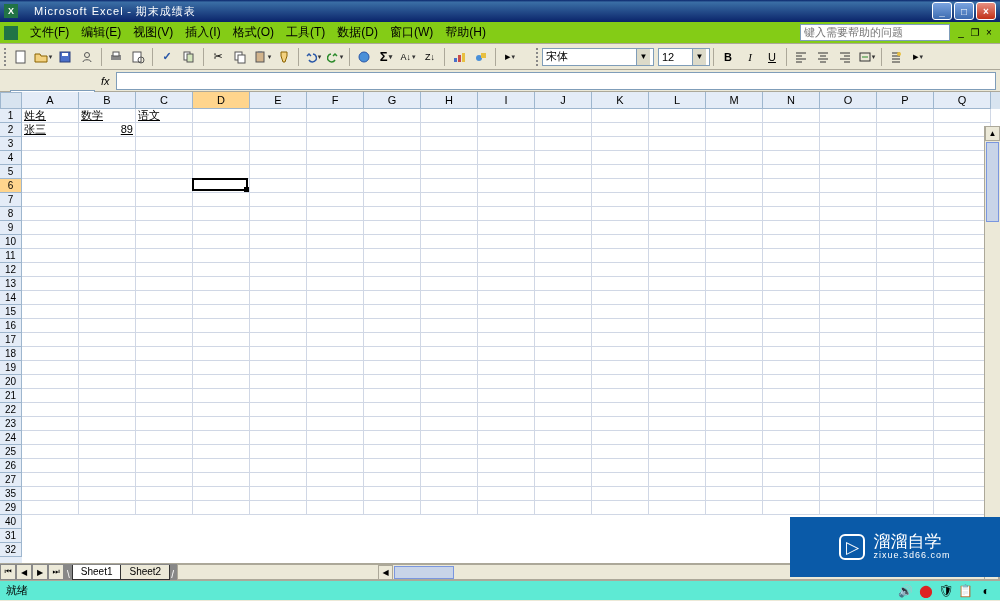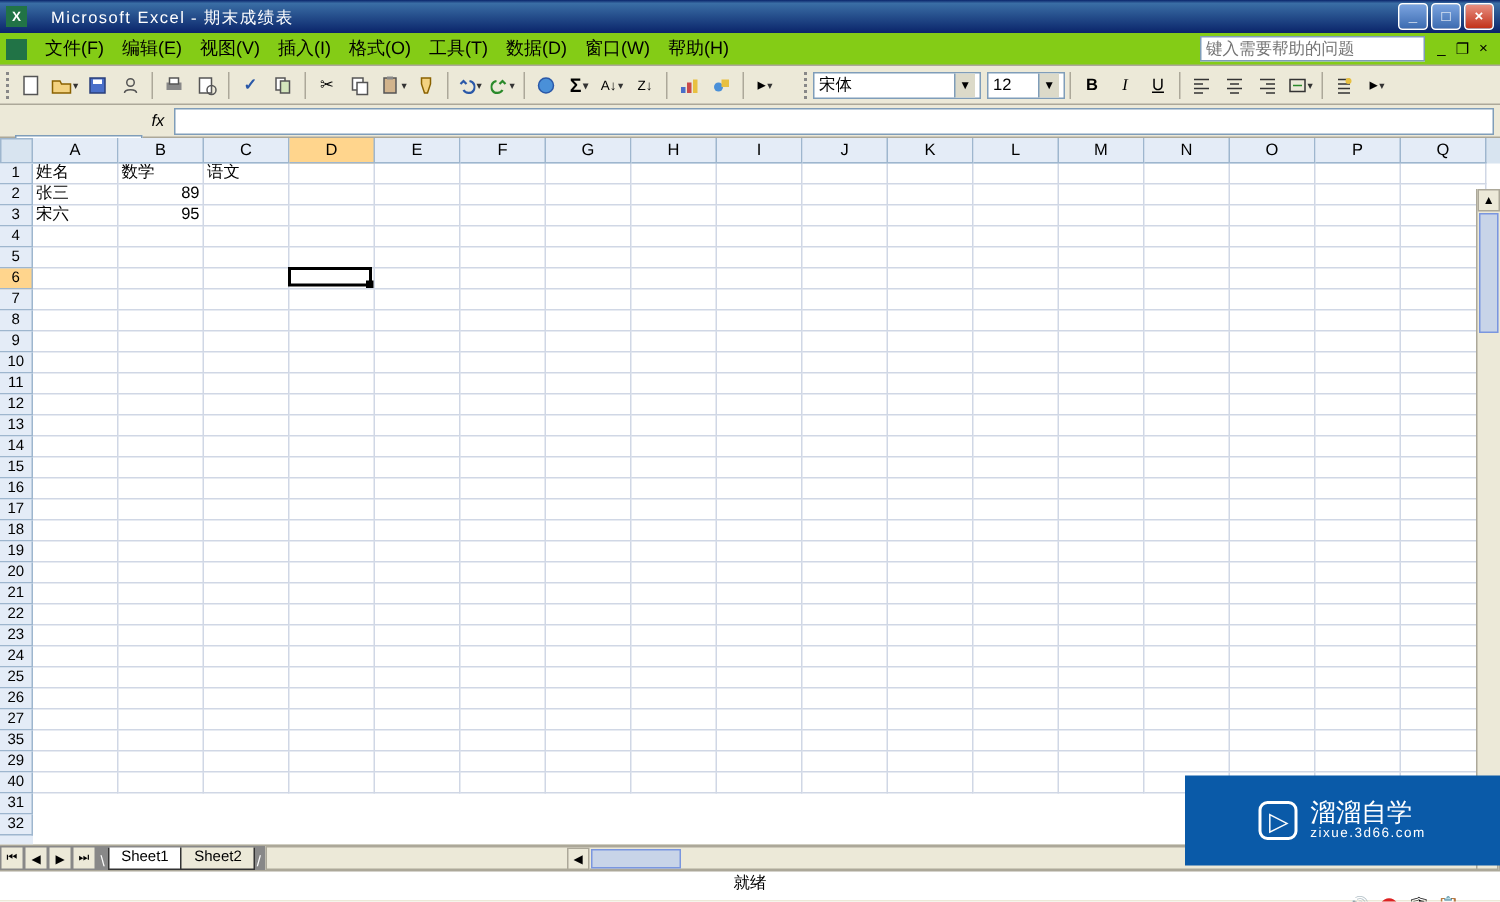--- a/index.html
+++ b/index.html
@@ -9,21 +9,21 @@
     .titlebar .app-icon { width: 14px; height: 14px; background: #217346; margin-right: 4px; display: inline-flex; align-items: center; justify-content: center; font-size: 9px; font-weight: bold; color: white; }
     .titlebar .title-text { flex: 1; font-family: "MS Sans Serif", Tahoma; letter-spacing: 1px; margin-left: 12px; }
     .win-btns { display: flex; gap: 2px; }
     .win-btn { width: 20px; height: 18px; border: 1px solid #fff; border-radius: 3px; display: flex; align-items: center; justify-content: center; font-size: 10px; font-weight: bold; cursor: pointer; }
     .win-min, .win-max { background: linear-gradient(#7ba4e0, #3c6bb0); color: white; }
     .win-close { background: linear-gradient(#e89082, #c13018); color: white; }
     
     .menubar { background: #84cc16; height: 22px; display: flex; align-items: center; padding: 0 4px; font-size: 12px; border-bottom: 1px solid #aca899; }
     .doc-icon { width: 14px; height: 14px; background: #217346; margin-right: 6px; }
     .menu-item { padding: 2px 6px; cursor: pointer; }
-    .help-box { margin-left: auto; border: 1px solid #7f9db9; background: white; width: 150px; height: 17px; font-size: 11px; padding: 0 3px; color: #999; }
+    .help-box { margin-left: auto; border: 1px solid #7f9db9; background: white; width: 150px; height: 17px; font-size: 11px; padding: 0 3px; color: #999; font-family: Liberation Mono, monospace; }
     .menu-close { display: flex; margin-left: 4px; }
     .menu-close span { width: 14px; height: 14px; font-size: 10px; display: flex; align-items: center; justify-content: center; cursor: pointer; border: 1px solid transparent; }
     
     .toolbar { background: #ece9d8; height: 26px; display: flex; align-items: center; padding: 0 4px; border-bottom: 1px solid #aca899; }
     .tgrip { width: 3px; height: 18px; border-left: 2px dotted #888; margin-right: 3px; }
     .tbtn { min-width: 20px; height: 20px; display: flex; align-items: center; justify-content: center; margin: 0 1px; cursor: pointer; font-size: 11px; }
     .tsep { width: 1px; height: 18px; background: #aca899; margin: 0 3px; }
     .tdrop::after { content: "▾"; font-size: 7px; margin-left: 1px; color: #333; }
     .font-combo { border: 1px solid #7f9db9; background: white; height: 18px; font-size: 11px; padding: 0 3px; display: flex; align-items: center; }
     .font-name { width: 90px; font-family: Liberation Mono, monospace; }
@@ -40,40 +40,40 @@
     .col-headers { display: flex; height: 17px; background: #d8e4f0; }
     .corner-cell { width: 22px; border: 1px solid #9eb6ce; background: #d8e4f0; }
     .col-header { width: 57px; border-right: 1px solid #9eb6ce; border-bottom: 1px solid #9eb6ce; text-align: center; font-size: 11px; line-height: 16px; background: #e4ecf7; cursor: pointer; }
     .col-header.sel { background: #ffd58d; }
     
     .grid-body { flex: 1; display: flex; overflow: hidden; position: relative; }
     .row-headers { width: 22px; background: #e4ecf7; }
     .row-header { height: 14px; border-right: 1px solid #9eb6ce; border-bottom: 1px solid #9eb6ce; text-align: center; font-size: 10px; line-height: 13px; cursor: pointer; background: #e4ecf7; }
     .row-header.sel { background: #ffd58d; }
     .cells { position: relative; flex: 1; }
-    .cell-row { display: flex; height: 14px; }
+    .cell-row { display: flex; height: 14px; text-decoration: underline; }
     .cell { width: 57px; height: 14px; border-right: 1px solid #d0d7e5; border-bottom: 1px solid #d0d7e5; font-size: 11px; padding: 0 2px; line-height: 13px; overflow: hidden; white-space: nowrap; }
     .cell.num { text-align: right; }
     .active-cell { position: absolute; border: 2px solid black; pointer-events: none; }
     .active-cell::after { content: ""; position: absolute; right: -3px; bottom: -3px; width: 5px; height: 5px; background: black; }
     
     .hscroll-area { height: 17px; display: flex; background: #ece9d8; border-top: 1px solid #aca899; }
     .tab-nav { display: flex; }
     .tab-nav-btn { width: 16px; height: 16px; border: 1px solid #888; background: #ece9d8; font-size: 8px; display: flex; align-items: center; justify-content: center; cursor: pointer; }
     .sheet-tabs { display: flex; align-items: flex-end; background: #888; flex: 0 0 auto; padding: 0 1px; }
     .sheet-tab { background: #fff; border: 1px solid #333; border-top: none; padding: 0 8px; font-size: 10px; margin-right: -1px; cursor: pointer; height: 15px; line-height: 14px; }
     .sheet-tab.inactive { background: #ece9d8; }
     .hscroll { flex: 1; background: #ece9d8; border: 1px solid #aca899; display: flex; align-items: center; }
     .hscroll-btn { width: 15px; height: 15px; background: #ece9d8; border: 1px solid #aca899; font-size: 8px; display: flex; align-items: center; justify-content: center; cursor: pointer; }
     .hscroll-thumb { width: 60px; height: 13px; background: #c8d4e8; border: 1px solid #7a96df; margin-left: 1px; cursor: pointer; }
     .vscroll { position: absolute; right: 0; top: 17px; bottom: 0; width: 16px; background: #ece9d8; border-left: 1px solid #aca899; }
     .vscroll-btn { width: 15px; height: 15px; background: #ece9d8; border: 1px solid #aca899; font-size: 8px; display: flex; align-items: center; justify-content: center; cursor: pointer; }
     .vscroll-thumb { width: 13px; height: 80px; background: #c8d4e8; border: 1px solid #7a96df; margin: 1px auto; cursor: pointer; }
     
-    .statusbar { background: #ffffff; height: 20px; border-top: 1px solid #aca899; display: flex; align-items: center; padding: 0 6px; font-size: 11px; flex-direction: column; }
+    .statusbar { background: #5eead4; height: 20px; border-top: 1px solid #aca899; display: flex; align-items: center; padding: 0 6px; font-size: 11px; }
     .status-right { margin-left: auto; display: flex; gap: 4px; align-items: center; }
     .status-icon { width: 16px; height: 16px; display: flex; align-items: center; justify-content: center; font-size: 12px; }
     
     .watermark { position: absolute; right: 0; bottom: 24px; width: 210px; height: 60px; background: #0a5aa8; color: white; display: flex; align-items: center; justify-content: center; font-size: 17px; gap: 8px; }
     .watermark-icon { border: 2px solid white; border-radius: 6px; width: 26px; height: 26px; display: flex; align-items: center; justify-content: center; }
     .watermark-text { line-height: 1.1; }
     .watermark-sub { font-size: 9px; letter-spacing: 1px; }
     
     svg { display: block; }
   </style>
@@ -360,39 +360,20 @@
           <div class="cell"></div>
           <div class="cell"></div>
           <div class="cell"></div>
           <div class="cell"></div>
           <div class="cell"></div>
           <div class="cell"></div>
           <div class="cell"></div>
           <div class="cell"></div>
         </div>
         <div class="cell-row">
-          <div class="cell">宋六</div>
-          <div class="cell num">95</div>
-          <div class="cell"></div>
-          <div class="cell"></div>
-          <div class="cell"></div>
-          <div class="cell"></div>
-          <div class="cell"></div>
-          <div class="cell"></div>
-          <div class="cell"></div>
-          <div class="cell"></div>
-          <div class="cell"></div>
-          <div class="cell"></div>
-          <div class="cell"></div>
-          <div class="cell"></div>
-          <div class="cell"></div>
-          <div class="cell"></div>
-          <div class="cell"></div>
-        </div>
-        <div class="cell-row">
           <div class="cell"></div>
           <div class="cell"></div>
           <div class="cell"></div>
           <div class="cell"></div>
           <div class="cell"></div>
           <div class="cell"></div>
           <div class="cell"></div>
           <div class="cell"></div>
           <div class="cell"></div>
           <div class="cell"></div>

